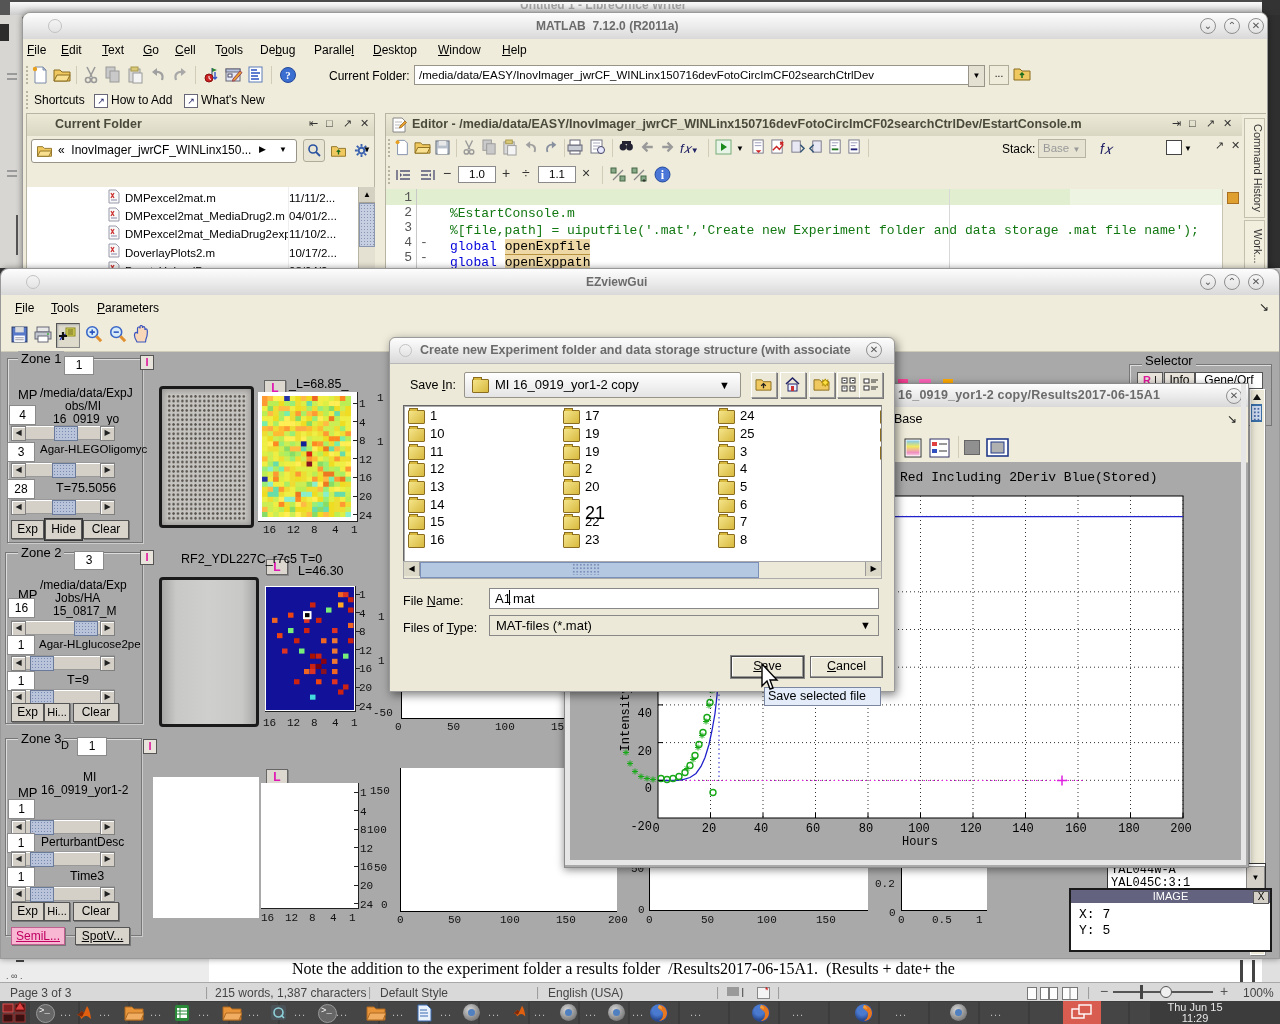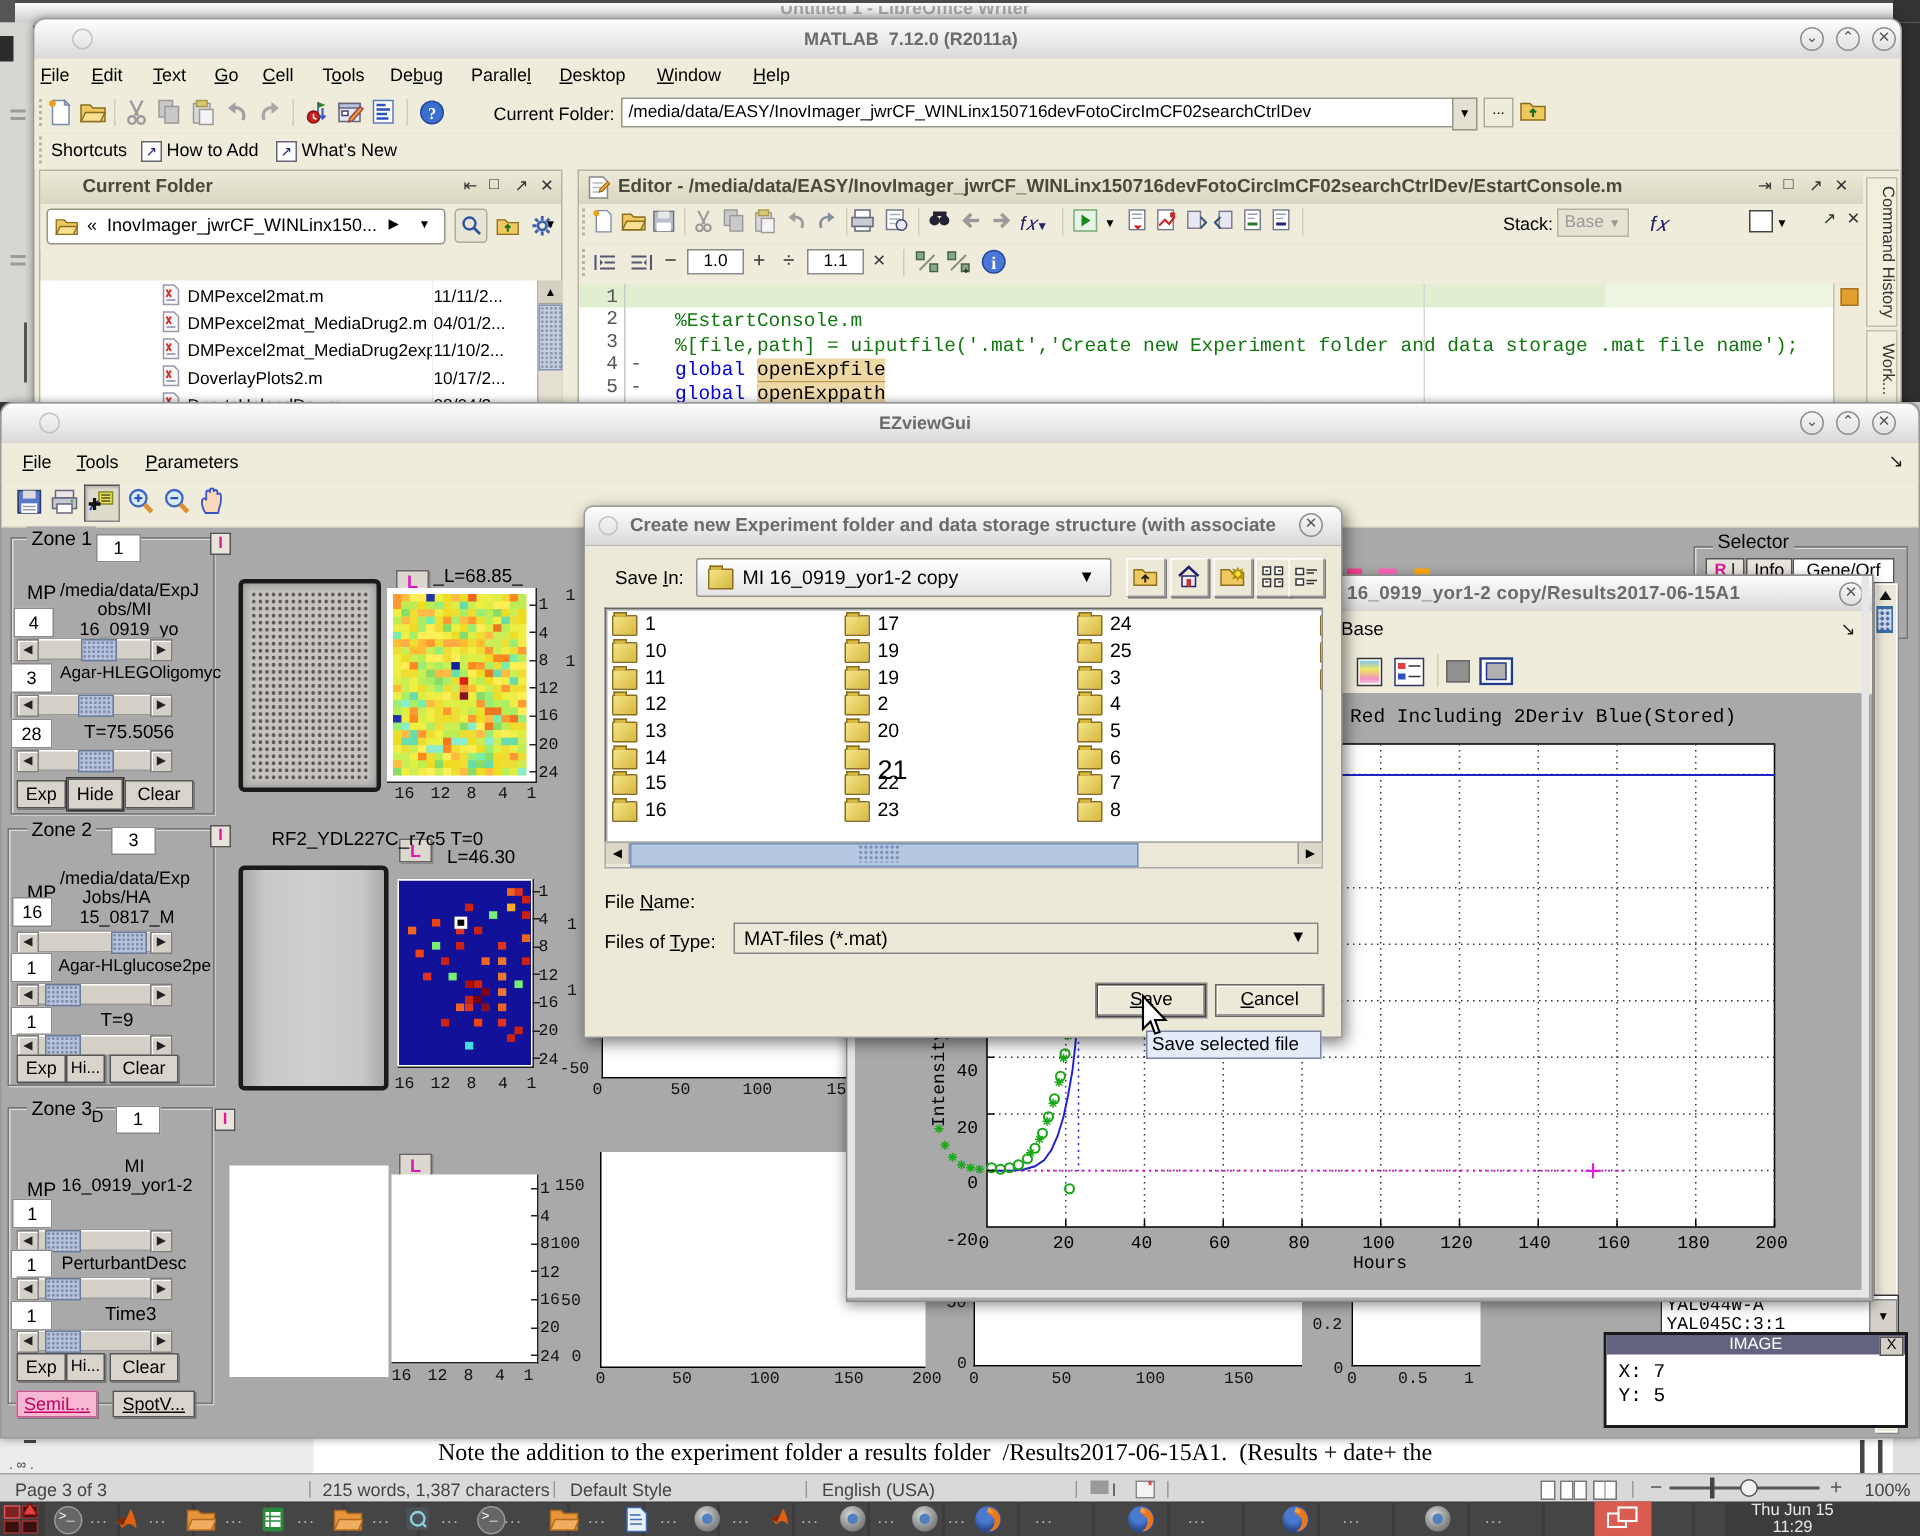--- a/index.html
+++ b/index.html
@@ -1455,20 +1455,25 @@
 <span class="fold" style="left:476px;top:22px"></span>
 <span class="fold" style="left:476px;top:40px"></span>
 </div>
 <div class="a" style="left:13px;top:223px;width:477px;height:16px;background:#ece9d8;border:1px solid #aaa">
       <span class="a" style="left:0;top:0;width:15px;height:14px;background:#dcd8c8;border-right:1px solid #999;text-align:center;font-size:8px;line-height:14px">◀</span>
       <span class="a" style="left:16px;top:0;width:337px;height:14px;background:#b5c8e2;border:1px solid #7a90b8"></span>
       <span class="a" style="left:168px;top:1px;width:28px;height:12px;background-image:radial-gradient(#7a90b8 0.9px,transparent 1.1px);background-size:3.5px 3.5px"></span>
       <span class="a" style="left:461px;top:0;width:15px;height:14px;background:#dcd8c8;border-left:1px solid #999;text-align:center;font-size:8px;line-height:14px">▶</span>
     </div>
 <span class="a" style="left:13px;top:256px;font-size:12.5px">File <u>N</u>ame:</span>
+<div class="a" style="left:99px;top:250px;width:388px;height:19px;background:#fff;border:1px solid #888">
+      <span class="a" style="left:5px;top:2px;font-size:13px">A1</span>
+      <span class="a" style="left:19px;top:1px;width:1px;height:15px;background:#000"></span>
+      <span class="a" style="left:23px;top:2px;font-size:13px">mat</span>
+    </div>
 <span class="a" style="left:13px;top:283px;font-size:12.5px">Files of <u>T</u>ype:</span>
 <div class="a" style="left:99px;top:277px;width:388px;height:19px;background:#ece9d8;border:1px solid #888">
       <span class="a" style="left:6px;top:2px;font-size:13px">MAT-files (*.mat)</span>
       <span class="a" style="left:370px;top:3px;font-size:11px">▼</span>
     </div>
 <div class="a" style="left:341px;top:318px;width:71px;height:20px;background:#ece9d8;border:1px solid #444;box-shadow:inset -1px -1px 0 #999,inset 1px 1px 0 #fff,0 0 0 1px #888;text-align:center;font-size:12.5px;line-height:19px"><u>S</u>ave</div>
 <div class="a" style="left:420px;top:318px;width:71px;height:20px;background:#ece9d8;border:1px solid #666;box-shadow:inset -1px -1px 0 #999,inset 1px 1px 0 #fff;text-align:center;font-size:12.5px;line-height:19px"><u>C</u>ancel</div>
 </div>
 
 <div class="a" style="left:764px;top:687px;width:112px;height:17px;background:#e4ecf9;border:1px solid #7a86a0;font-size:12.5px;color:#000;padding-left:3px;line-height:17px;z-index:60">Save selected file</div>

